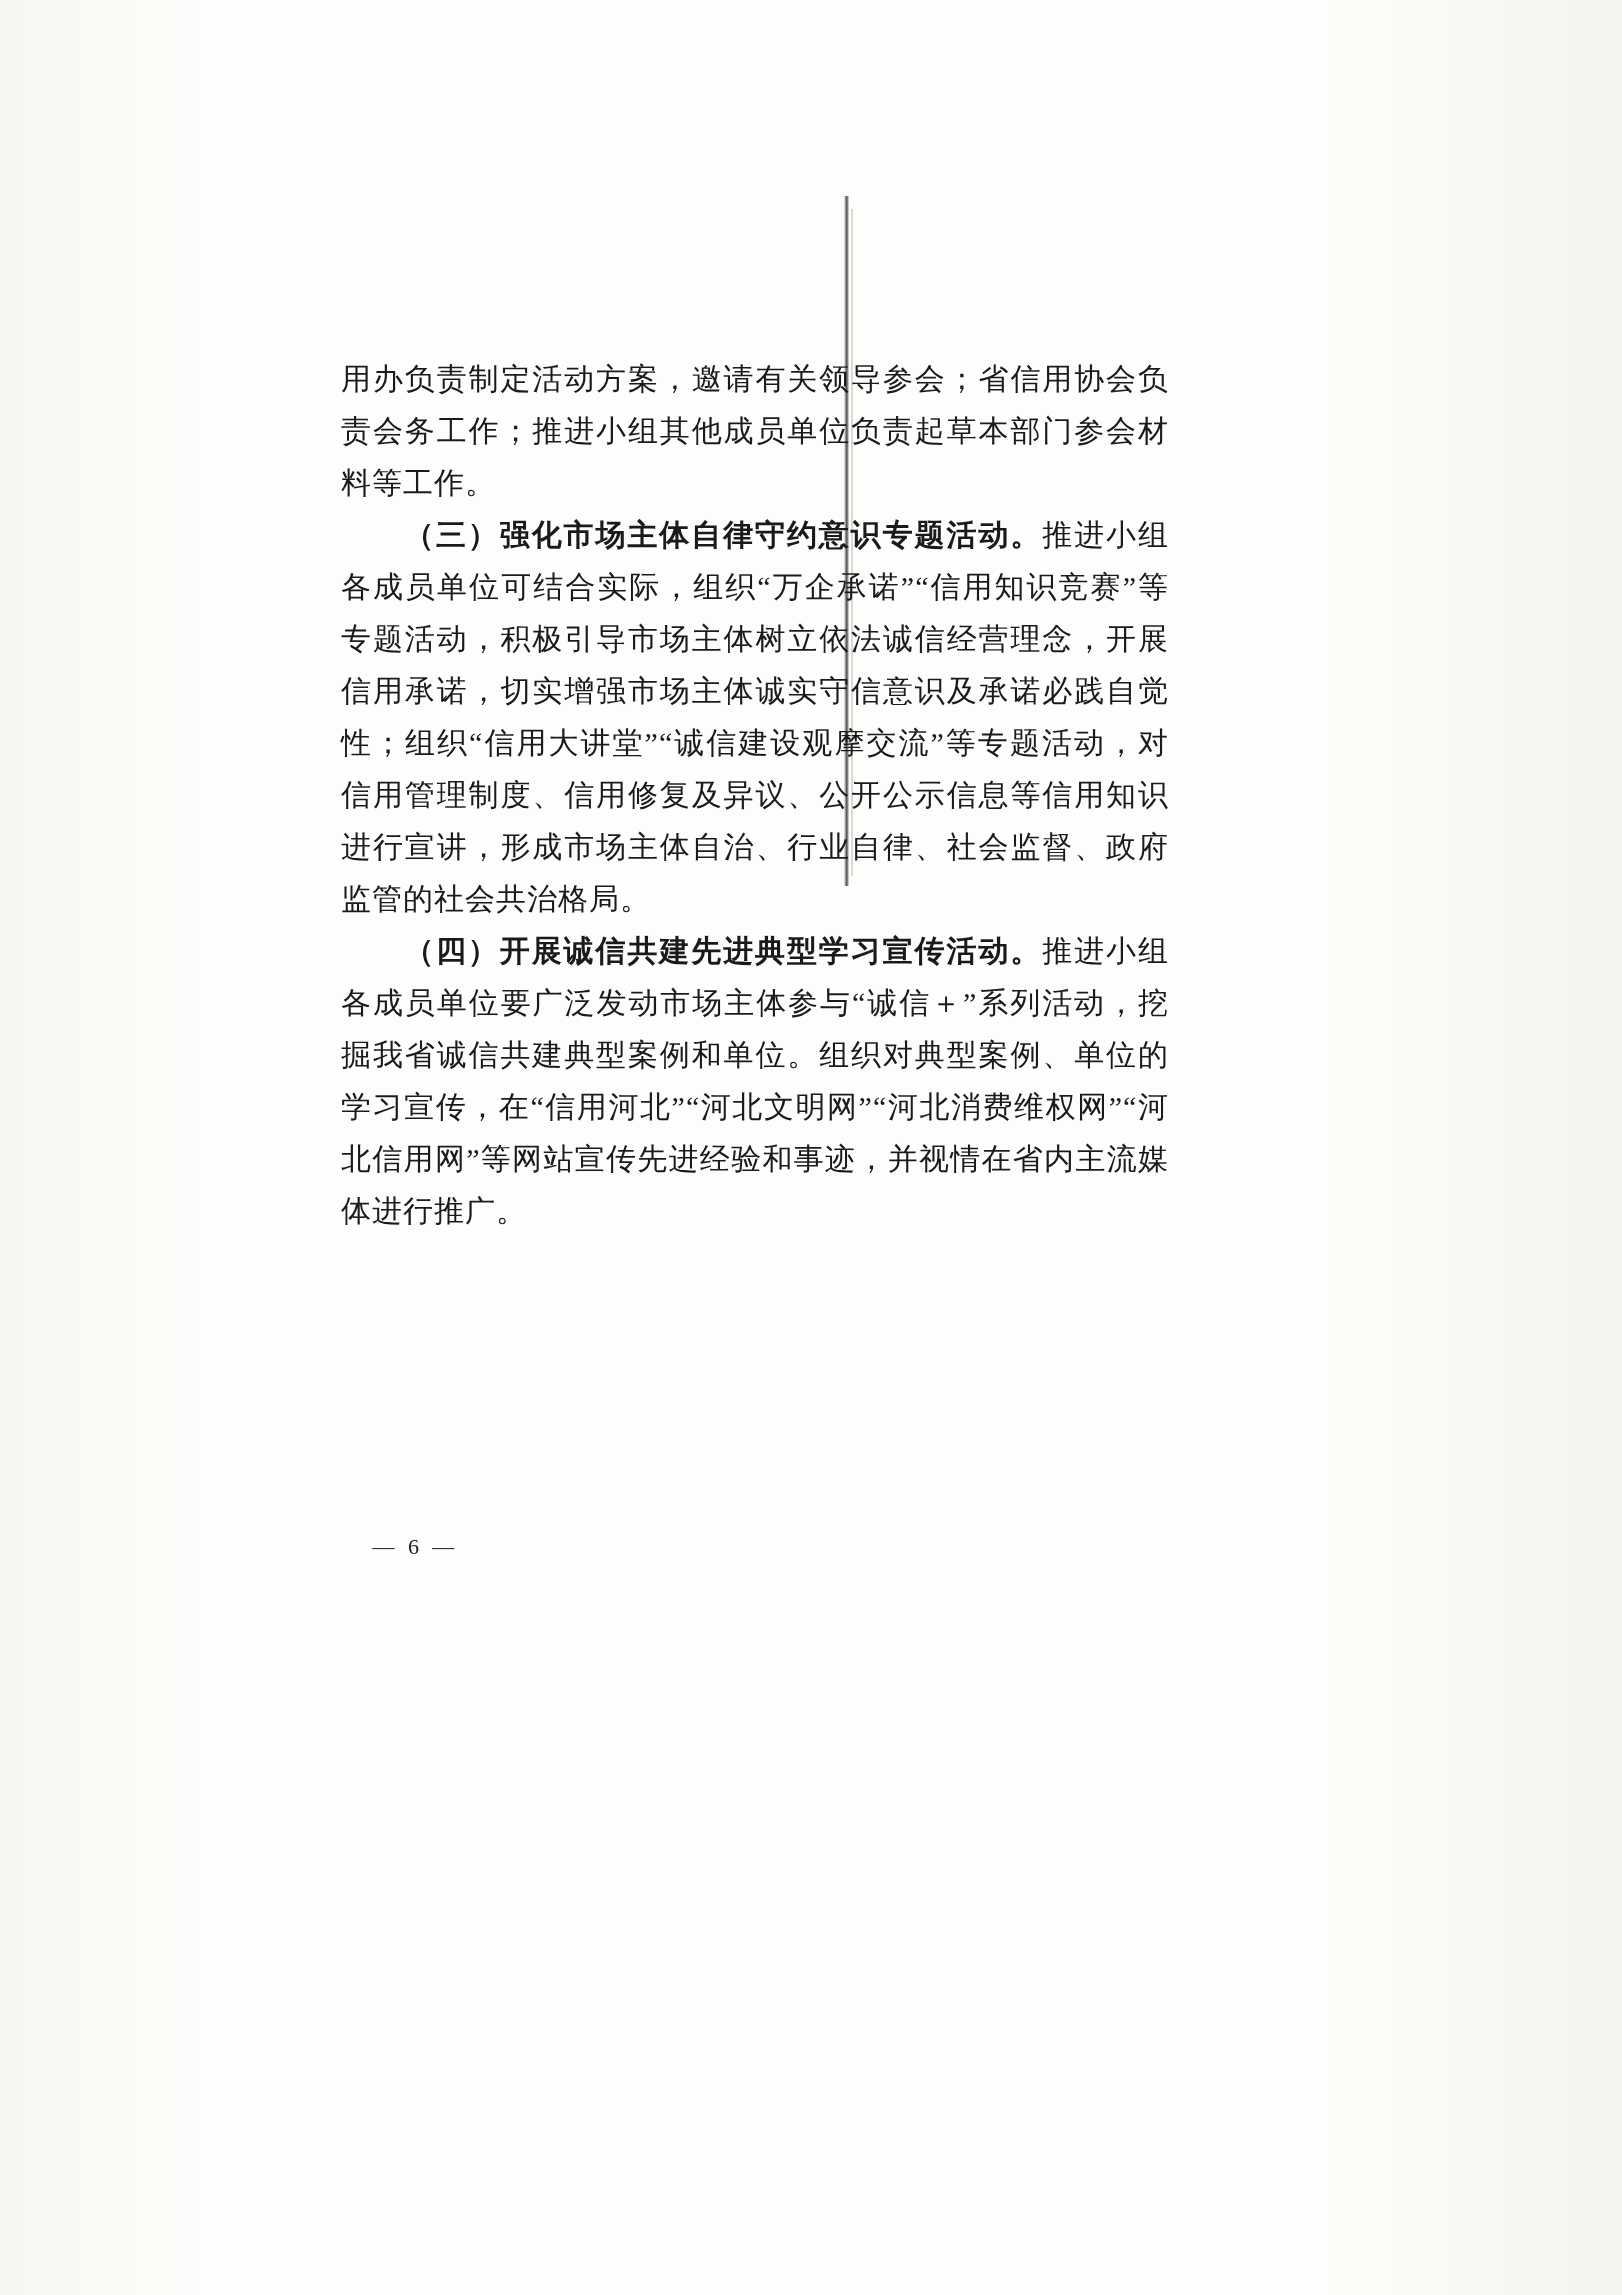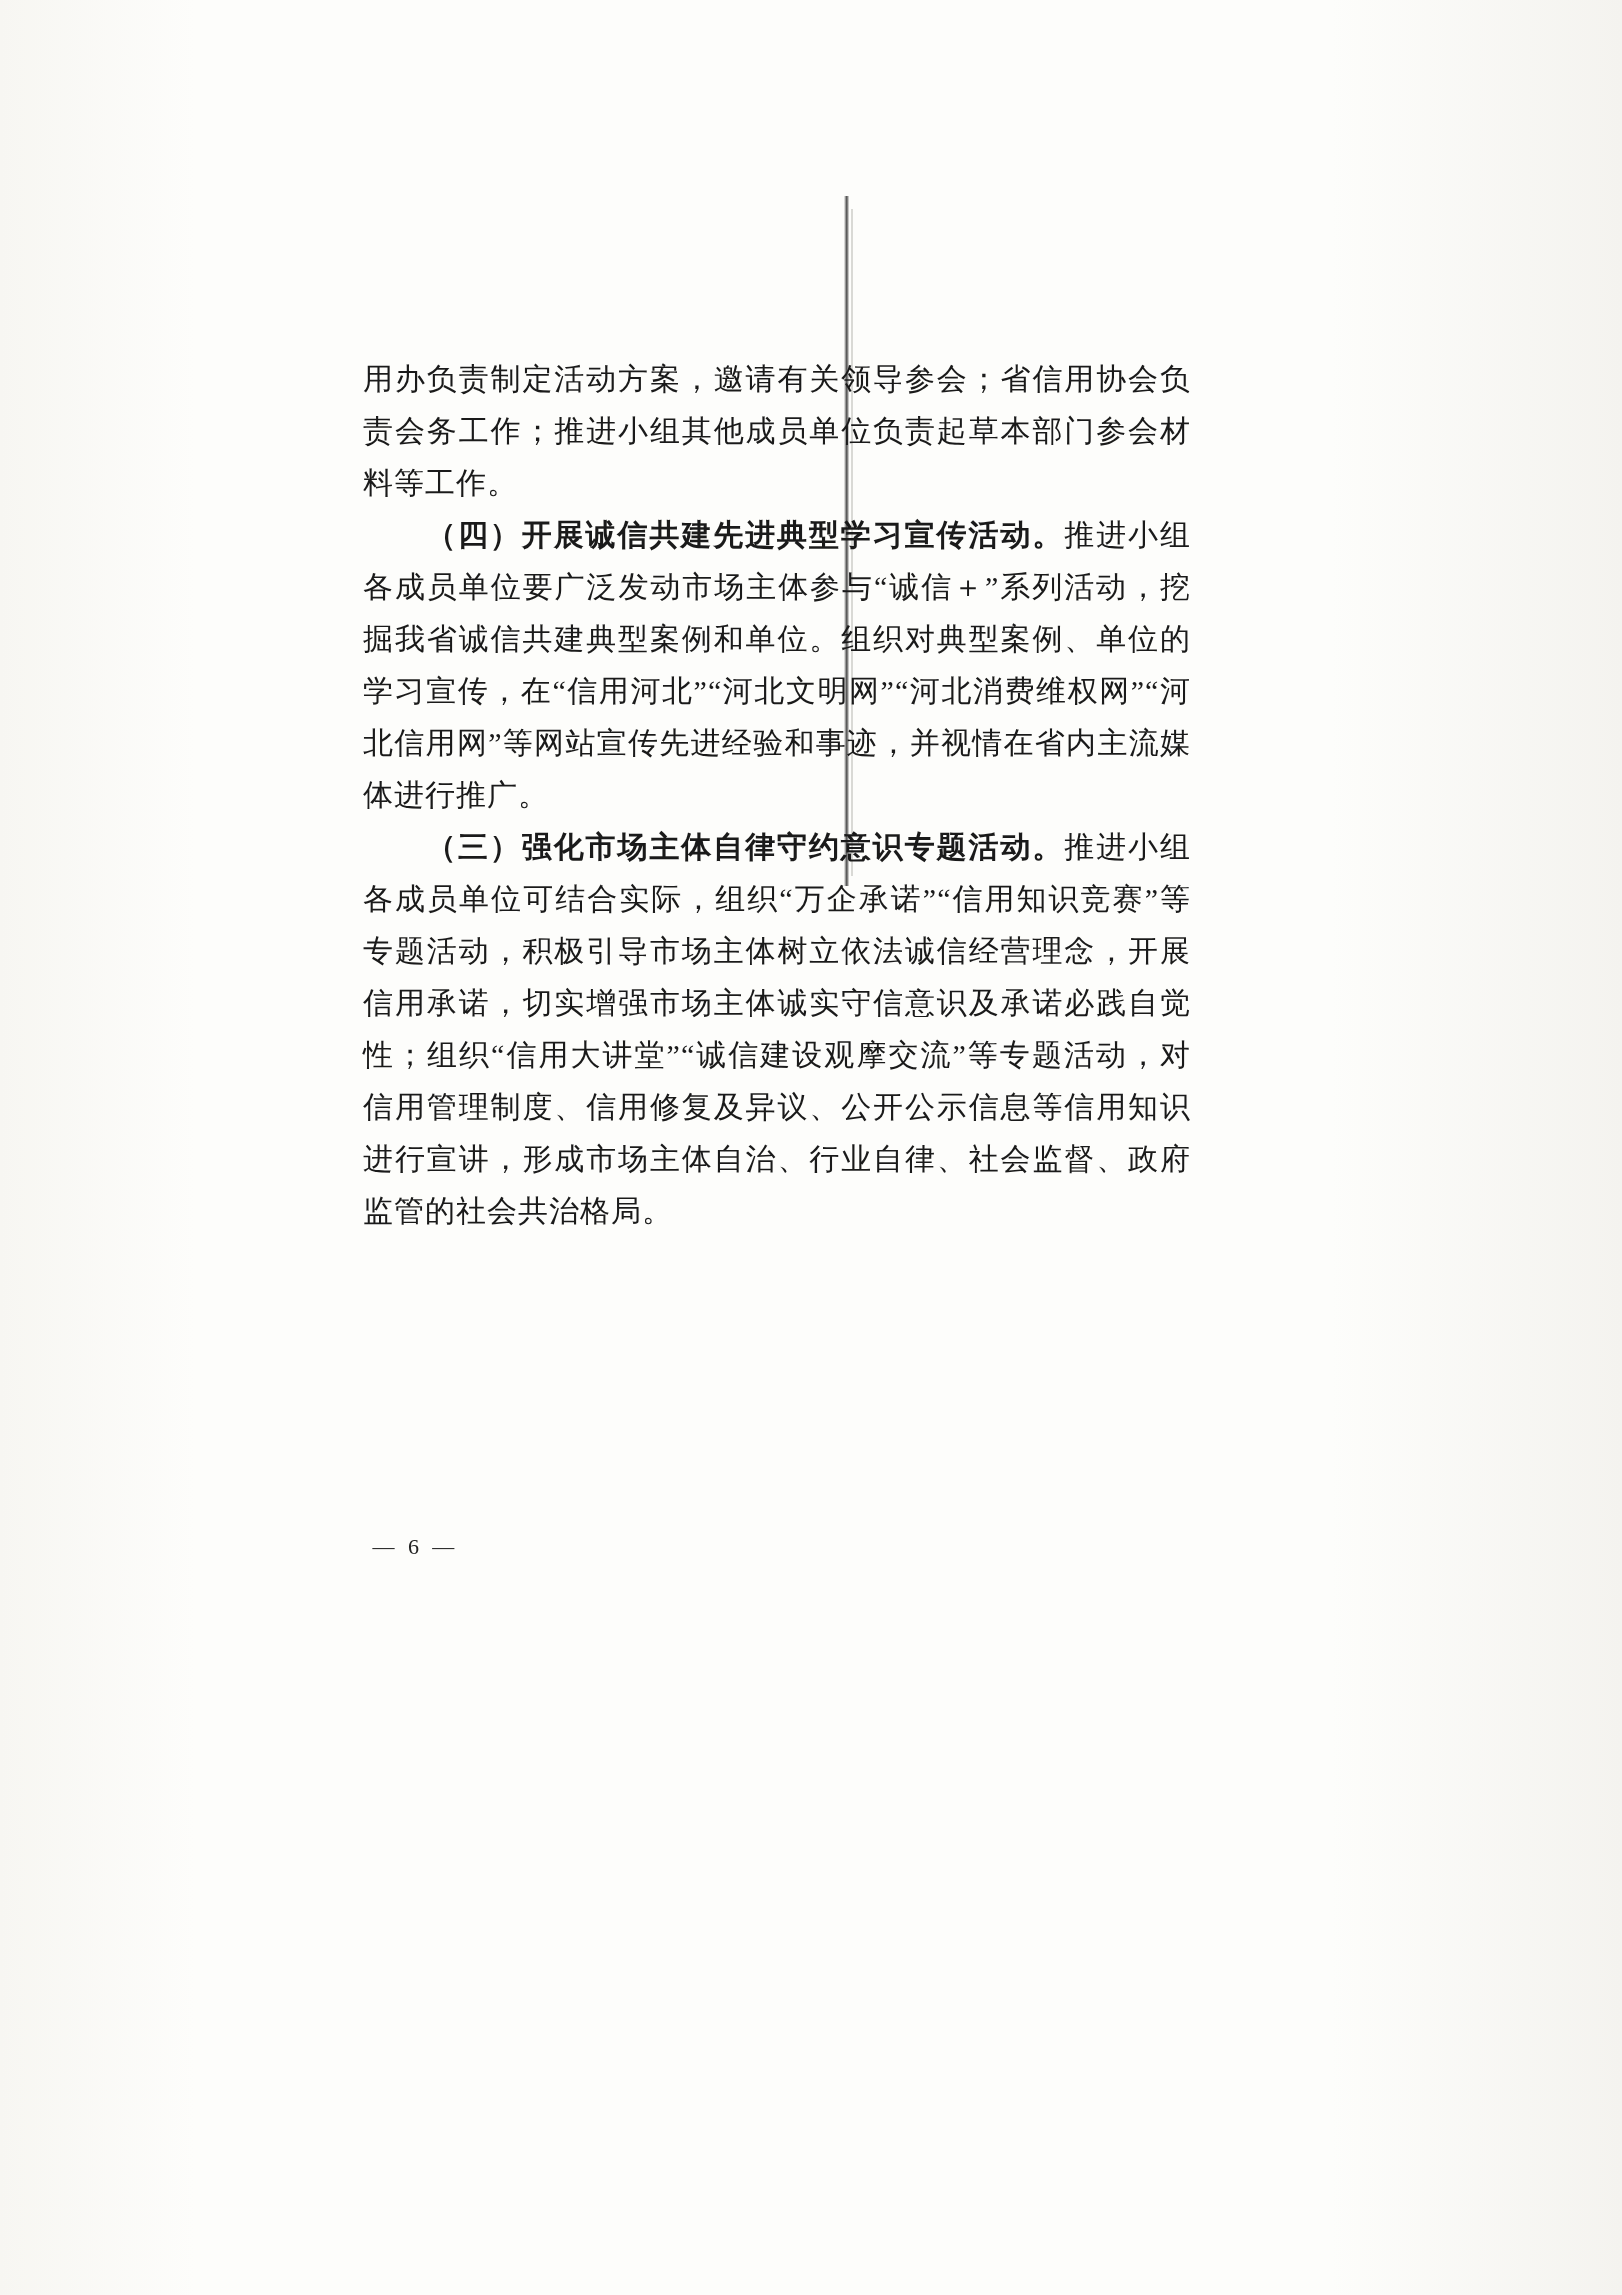--- a/index.html
+++ b/index.html
@@ -38,21 +38,21 @@
   .scan-edge-2 {
     position: absolute;
     top: 209px;
     right: 770px;
     width: 2px;
     height: 667px;
     background: rgba(150,148,142,0.35);
   }
   .content {
     position: absolute;
-    left: 363px;
+    left: 341px;
     top: 353px;
     width: 828px;
   }
   p.para {
     margin: 0 0 0 0;
     font-size: 30px;
     line-height: 52px;
     letter-spacing: 1px;
     color: #1a1a1a;
     text-align: justify;
@@ -87,23 +87,23 @@
 <div class="page">
   <div class="paper-tint"></div>
   <div class="scan-edge"></div>
   <div class="scan-edge-2"></div>
 
   <div class="content">
 
     <p class="para">用办负责制定活动方案，邀请有关领导参会；省信用协会负责会务工作；推进小组其他成员单位负责起草本部门参会材料等工作。</p>
 
 
+    <p class="para indent"><span class="bold-lead">（三）强化市场主体自律守约意识专题活动。</span><span>推进小组各成员单位可结合实际，组织“万企承诺”“信用知识竞赛”等专题活动，积极引导市场主体树立依法诚信经营理念，开展信用承诺，切实增强市场主体诚实守信意识及承诺必践自觉性；组织“信用大讲堂”“诚信建设观摩交流”等专题活动，对信用管理制度、信用修复及异议、公开公示信息等信用知识进行宣讲，形成市场主体自治、行业自律、社会监督、政府监管的社会共治格局。</span></p>
+
     <p class="para indent"><span class="bold-lead">（四）开展诚信共建先进典型学习宣传活动。</span><span>推进小组各成员单位要广泛发动市场主体参与“诚信＋”系列活动，挖掘我省诚信共建典型案例和单位。组织对典型案例、单位的学习宣传，在“信用河北”“河北文明网”“河北消费维权网”“河北信用网”等网站宣传先进经验和事迹，并视情在省内主流媒体进行推广。</span></p>
-
-    <p class="para indent"><span class="bold-lead">（三）强化市场主体自律守约意识专题活动。</span><span>推进小组各成员单位可结合实际，组织“万企承诺”“信用知识竞赛”等专题活动，积极引导市场主体树立依法诚信经营理念，开展信用承诺，切实增强市场主体诚实守信意识及承诺必践自觉性；组织“信用大讲堂”“诚信建设观摩交流”等专题活动，对信用管理制度、信用修复及异议、公开公示信息等信用知识进行宣讲，形成市场主体自治、行业自律、社会监督、政府监管的社会共治格局。</span></p>
 
 
   </div>
 
   <div class="footer">
     <span class="footer-inner">— 6 —</span>
   </div>
 </div>
 
 

